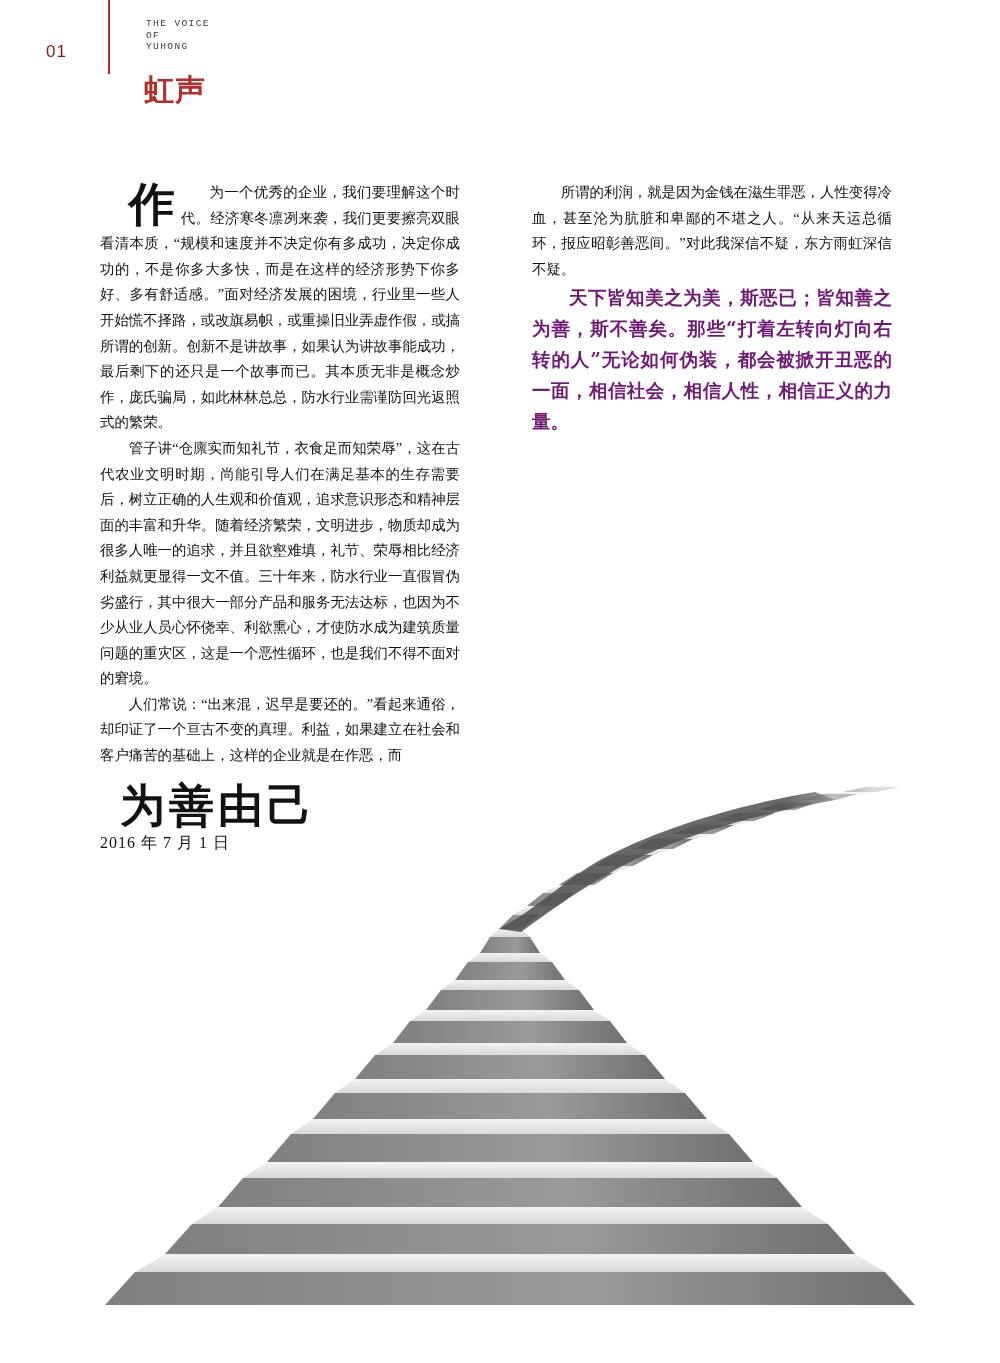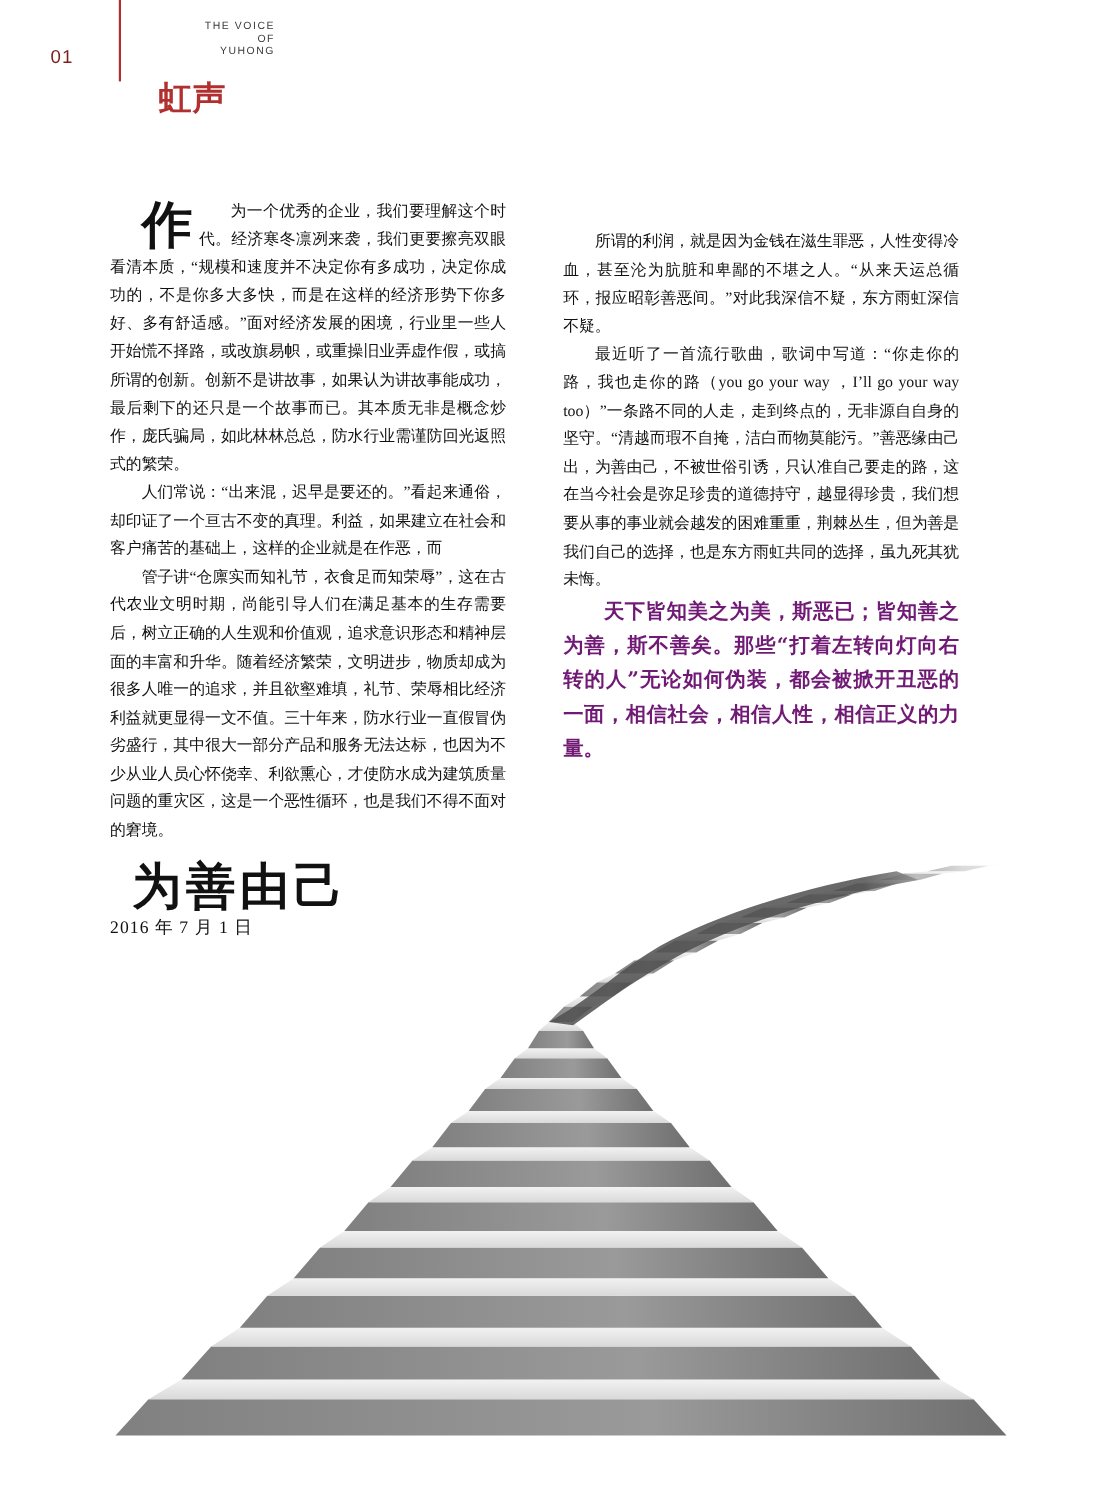--- a/index.html
+++ b/index.html
@@ -23,26 +23,25 @@
     letter-spacing:1px;
   }
   .header-rule{
     position:absolute;left:108px;top:0;width:2px;height:74px;
     background:#b03030;
   }
   .masthead{
     position:absolute;left:120px;top:18px;width:130px;height:80px;
   }
   .masthead-en{
-    font-family:Liberation Sans, sans-serif;
+    font-family:Liberation Mono, monospace;
     font-size:9.5px;letter-spacing:1.4px;color:#3a3a3a;
     line-height:11.5px;
     text-transform:uppercase;
     margin-left:26px;
-    text-align:right;
   }
   .masthead-cn{
     margin-top:20px;
     font-size:30px;color:#b03030;
     font-family:"DejaVu Serif",serif;
     font-weight:bold;
     letter-spacing:1px;
     line-height:34px;
     margin-left:24px;
   }
@@ -54,21 +53,21 @@
   .col{
     width:360px;
     position:absolute;top:0;
     font-size:14.4px;
     line-height:25.6px;
     text-align:justify;
     text-justify:inter-ideograph;
     color:#111;
   }
   .col-left{left:0;}
-  .col-right{left:412px;margin-top:28px;}
+  .col-right{left:432px;}
   .col p{margin:0 0 0 0;text-indent:2em;}
   .col p + p{margin-top:0px;}
 
   .dropcap-para{position:relative;text-indent:0;}
   .dropcap{
     float:left;
     font-size:46px;
     line-height:44px;
     font-weight:bold;
     margin:2px 6px 0 0;
@@ -124,27 +123,26 @@
     <div class="masthead-en">OF</div>
     <div class="masthead-en">YUHONG</div>
     <div class="masthead-cn">虹声</div>
   </div>
 </div>
 
 <div class="article">
 
   <div class="col col-left">
     <p class="dropcap-para"><span class="dropcap">作</span><span>为一个优秀的企业，我们要理解这个时代。经济寒冬凛冽来袭，我们更要擦亮双眼看清本质，“规模和速度并不决定你有多成功，决定你成功的，不是你多大多快，而是在这样的经济形势下你多好、多有舒适感。”面对经济发展的困境，行业里一些人开始慌不择路，或改旗易帜，或重操旧业弄虚作假，或搞所谓的创新。创新不是讲故事，如果认为讲故事能成功，最后剩下的还只是一个故事而已。其本质无非是概念炒作，庞氏骗局，如此林林总总，防水行业需谨防回光返照式的繁荣。</span></p>
+    <p>管子讲“仓廪实而知礼节，衣食足而知荣辱”，这在古代农业文明时期，尚能引导人们在满足基本的生存需要后，树立正确的人生观和价值观，追求意识形态和精神层面的丰富和升华。随着经济繁荣，文明进步，物质却成为很多人唯一的追求，并且欲壑难填，礼节、荣辱相比经济利益就更显得一文不值。三十年来，防水行业一直假冒伪劣盛行，其中很大一部分产品和服务无法达标，也因为不少从业人员心怀侥幸、利欲熏心，才使防水成为建筑质量问题的重灾区，这是一个恶性循环，也是我们不得不面对的窘境。</p>
     <p>人们常说：“出来混，迟早是要还的。”看起来通俗，却印证了一个亘古不变的真理。利益，如果建立在社会和客户痛苦的基础上，这样的企业就是在作恶，而</p>
-    <p>管子讲“仓廪实而知礼节，衣食足而知荣辱”，这在古代农业文明时期，尚能引导人们在满足基本的生存需要后，树立正确的人生观和价值观，追求意识形态和精神层面的丰富和升华。随着经济繁荣，文明进步，物质却成为很多人唯一的追求，并且欲壑难填，礼节、荣辱相比经济利益就更显得一文不值。三十年来，防水行业一直假冒伪劣盛行，其中很大一部分产品和服务无法达标，也因为不少从业人员心怀侥幸、利欲熏心，才使防水成为建筑质量问题的重灾区，这是一个恶性循环，也是我们不得不面对的窘境。</p>
   </div>
 
   <div class="col col-right">
     <p>所谓的利润，就是因为金钱在滋生罪恶，人性变得冷血，甚至沦为肮脏和卑鄙的不堪之人。“从来天运总循环，报应昭彰善恶间。”对此我深信不疑，东方雨虹深信不疑。</p>
-    <p>最近听了一首流行歌曲，歌词中写道：“你走你的路，我也走你的路（you go your way ，I’ll go your way too）”一条路不同的人走，走到终点的，无非源自自身的坚守。“清越而瑕不自掩，洁白而物莫能污。”善恶缘由己出，为善由己，不被世俗引诱，只认准自己要走的路，这在当今社会是弥足珍贵的道德持守，越显得珍贵，我们想要从事的事业就会越发的困难重重，荆棘丛生，但为善是我们自己的选择，也是东方雨虹共同的选择，虽九死其犹未悔。</p>
     <p class="pull-quote">天下皆知美之为美，斯恶已；皆知善之为善，斯不善矣。那些“打着左转向灯向右转的人”无论如何伪装，都会被掀开丑恶的一面，相信社会，相信人性，相信正义的力量。</p>
   </div>
 
 </div>
 
 <div class="stairs">
 <svg width="830" height="570" viewBox="0 0 830 570" xmlns="http://www.w3.org/2000/svg">
   <defs>
     <linearGradient id="tread" x1="0" y1="0" x2="0" y2="1">
       <stop offset="0%" stop-color="#f2f2f2"></stop>

